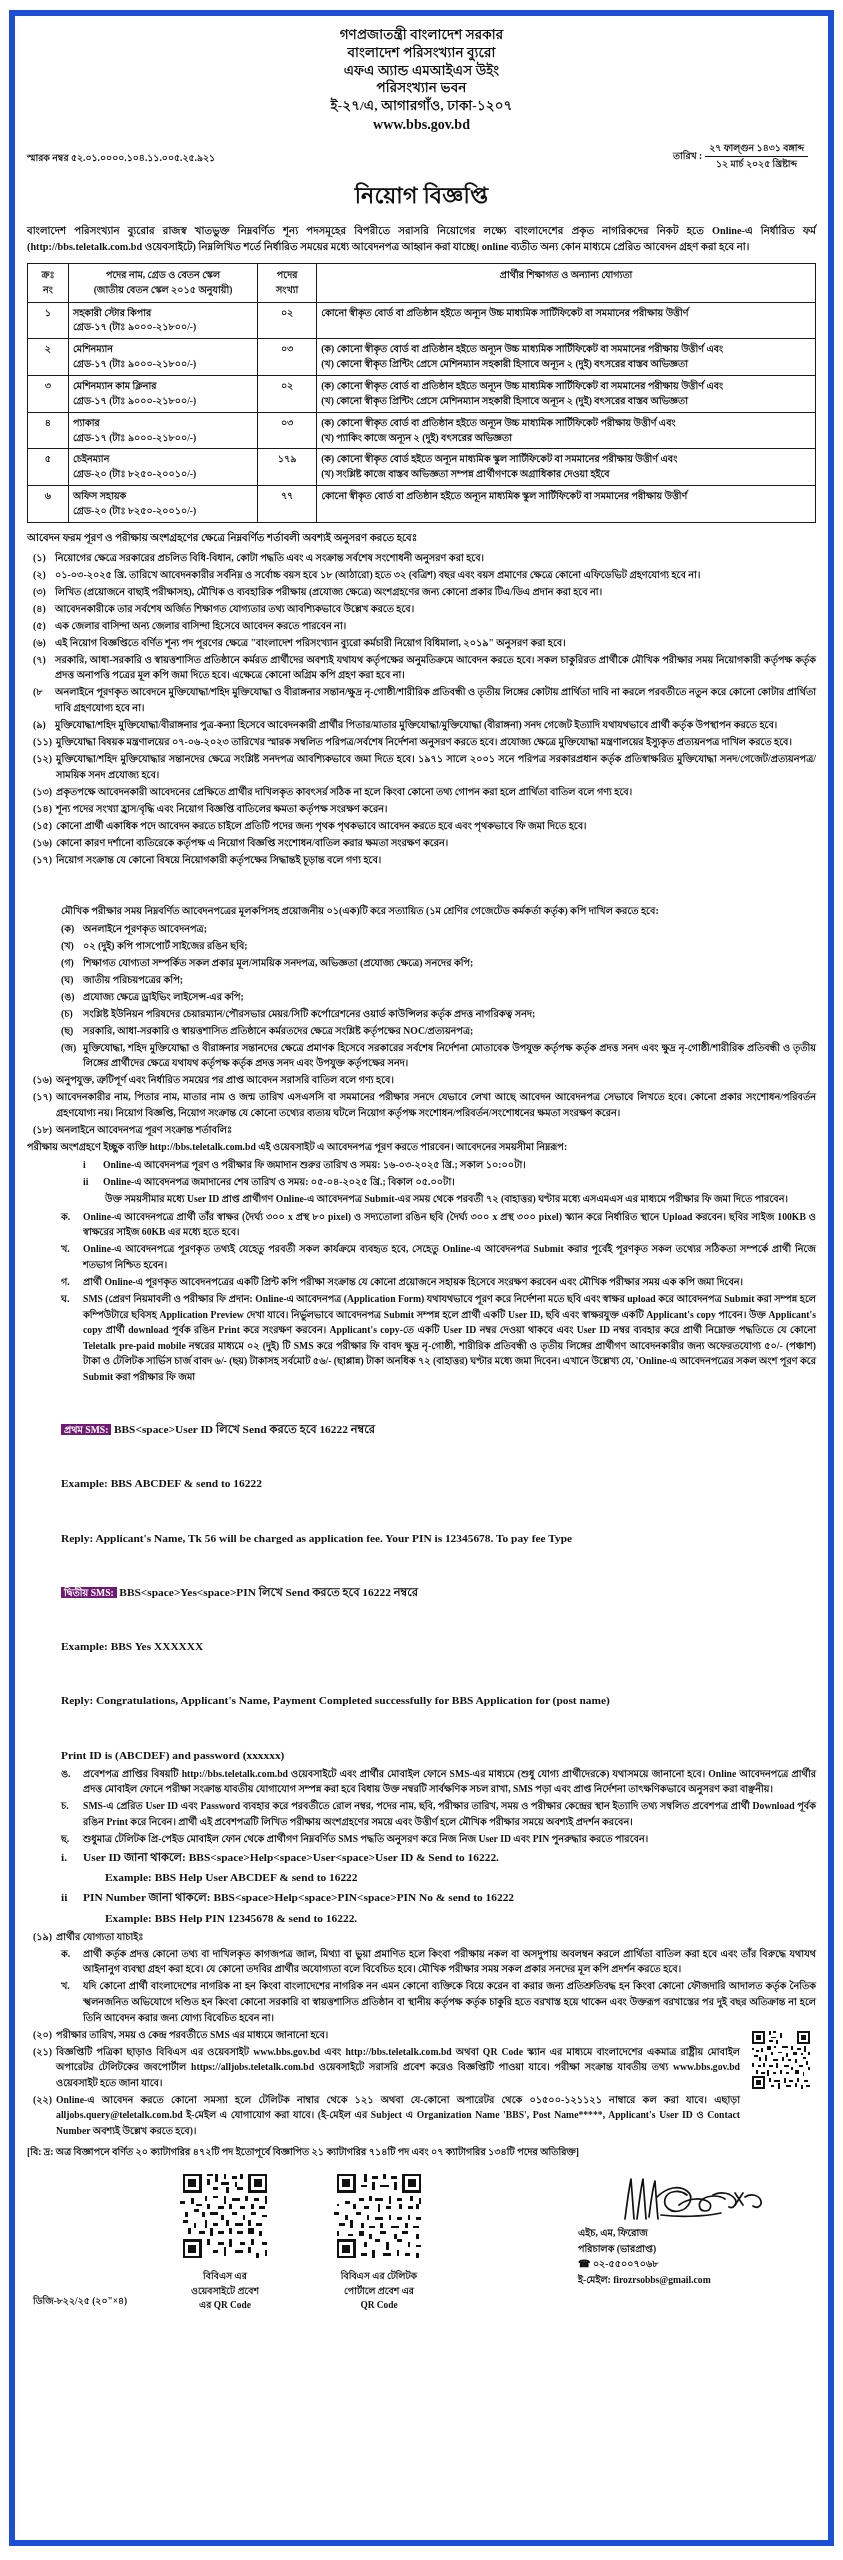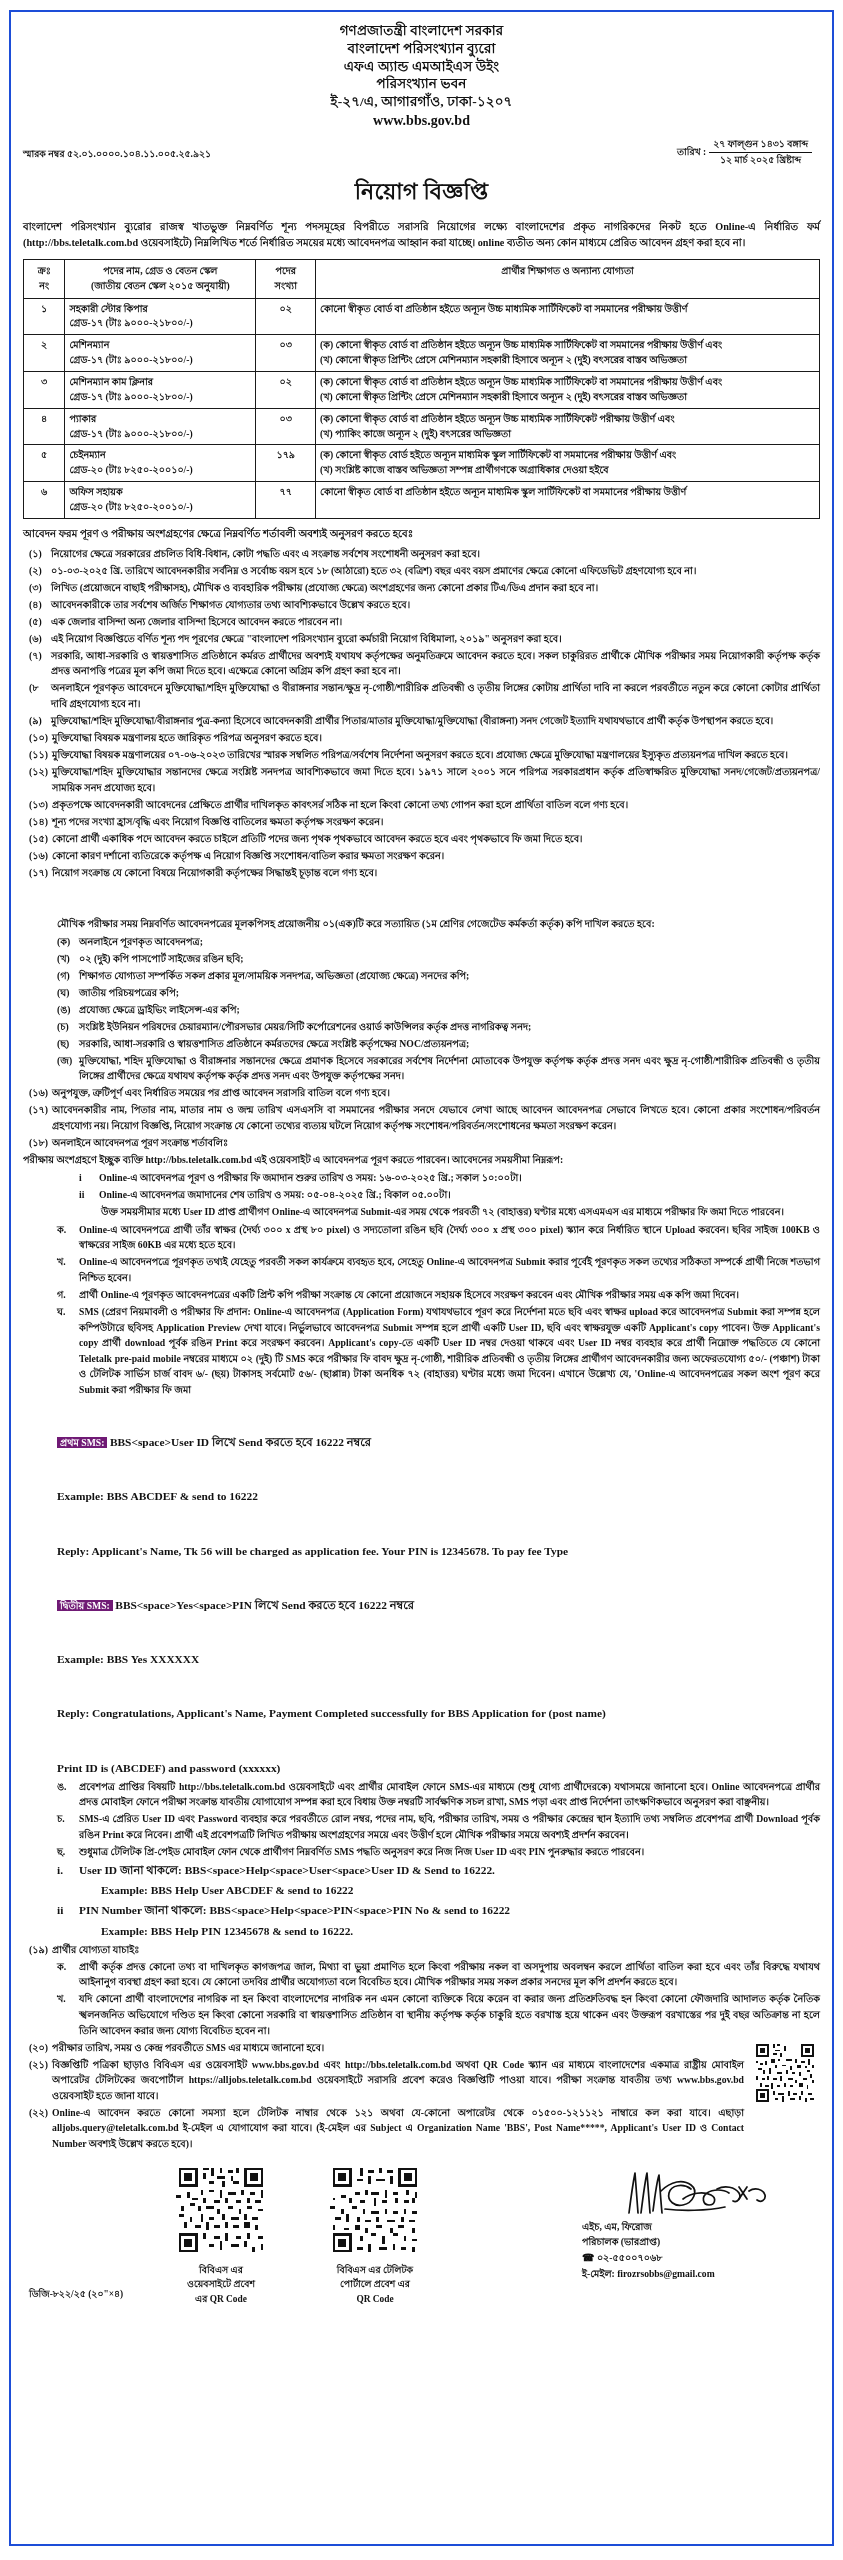--- a/index.html
+++ b/index.html
@@ -13,21 +13,21 @@
     color: #111;
     -webkit-font-smoothing: antialiased;
   }
   .page {
     width: 843px;
     min-height: 2560px;
     padding: 10px 9px 8px 9px;
     background: #fff;
   }
   .frame {
-    border: 2px solid #1d4ed8;
+    border: 6px solid #1d4ed8;
     padding: 10px 12px 8px 12px;
     min-height: 2536px;
     position: relative;
   }
 
   
   .letterhead {
     text-align: center;
     line-height: 1.32;
   }
@@ -374,24 +374,20 @@
           <span class="mk">(৭)</span>
           <span class="bd">সরকারি, আধা-সরকারি ও স্বায়ত্তশাসিত প্রতিষ্ঠানে কর্মরত প্রার্থীদের অবশ্যই যথাযথ কর্তৃপক্ষের অনুমতিক্রমে আবেদন করতে হবে। সকল চাকুরিরত প্রার্থীকে মৌখিক পরীক্ষার সময় নিয়োগকারী কর্তৃপক্ষ কর্তৃক প্রদত্ত অনাপত্তি পত্রের মূল কপি জমা দিতে হবে। এক্ষেত্রে কোনো অগ্রিম কপি গ্রহণ করা হবে না।</span>
         </div>
       <div class="li">
           <span class="mk">(৮</span>
           <span class="bd">অনলাইনে পূরণকৃত আবেদনে মুক্তিযোদ্ধা/শহিদ মুক্তিযোদ্ধা ও বীরাঙ্গনার সন্তান/ক্ষুদ্র নৃ-গোষ্ঠী/শারীরিক প্রতিবন্ধী ও তৃতীয় লিঙ্গের কোটায় প্রার্থিতা দাবি না করলে পরবর্তীতে নতুন করে কোনো কোটার প্রার্থিতা দাবি গ্রহণযোগ্য হবে না।</span>
         </div>
       <div class="li">
           <span class="mk">(৯)</span>
           <span class="bd">মুক্তিযোদ্ধা/শহিদ মুক্তিযোদ্ধা/বীরাঙ্গনার পুত্র-কন্যা হিসেবে আবেদনকারী প্রার্থীর পিতার/মাতার মুক্তিযোদ্ধা/মুক্তিযোদ্ধা (বীরাঙ্গনা) সনদ গেজেট ইত্যাদি যথাযথভাবে প্রার্থী কর্তৃক উপস্থাপন করতে হবে।</span>
-        </div>
-      <div class="li">
-          <span class="mk">(১০)</span>
-          <span class="bd">মুক্তিযোদ্ধা বিষয়ক মন্ত্রণালয় হতে জারিকৃত পরিপত্র অনুসরণ করতে হবে।</span>
         </div>
       <div class="li">
           <span class="mk">(১১)</span>
           <span class="bd">মুক্তিযোদ্ধা বিষয়ক মন্ত্রণালয়ের ০৭-০৬-২০২৩ তারিখের স্মারক সম্বলিত পরিপত্র/সর্বশেষ নির্দেশনা অনুসরণ করতে হবে। প্রযোজ্য ক্ষেত্রে মুক্তিযোদ্ধা মন্ত্রণালয়ের ইস্যুকৃত প্রত্যয়নপত্র দাখিল করতে হবে।</span>
         </div>
       <div class="li">
           <span class="mk">(১২)</span>
           <span class="bd">মুক্তিযোদ্ধা/শহিদ মুক্তিযোদ্ধার সন্তানদের ক্ষেত্রে সংশ্লিষ্ট সনদপত্র আবশ্যিকভাবে জমা দিতে হবে। ১৯৭১ সালে ২০০১ সনে পরিপত্র সরকারপ্রধান কর্তৃক প্রতিস্বাক্ষরিত মুক্তিযোদ্ধা সনদ/গেজেট/প্রত্যয়নপত্র/সাময়িক সনদ প্রযোজ্য হবে।</span>
         </div>
       <div class="li">
@@ -637,20 +633,21 @@
           <span class="mk">(২১)</span>
           <span class="bd">বিজ্ঞপ্তিটি পত্রিকা ছাড়াও বিবিএস এর ওয়েবসাইট www.bbs.gov.bd এবং http://bbs.teletalk.com.bd অথবা QR Code স্ক্যান এর মাধ্যমে বাংলাদেশের একমাত্র রাষ্ট্রীয় মোবাইল অপারেটর টেলিটকের জবপোর্টাল https://alljobs.teletalk.com.bd ওয়েবসাইটে সরাসরি প্রবেশ করেও বিজ্ঞপ্তিটি পাওয়া যাবে। পরীক্ষা সংক্রান্ত যাবতীয় তথ্য www.bbs.gov.bd ওয়েবসাইট হতে জানা যাবে।</span>
         </div>
       <div class="li">
           <span class="mk">(২২)</span>
           <span class="bd">Online-এ আবেদন করতে কোনো সমস্যা হলে টেলিটক নাম্বার থেকে ১২১ অথবা যে-কোনো অপারেটর থেকে ০১৫০০-১২১১২১ নাম্বারে কল করা যাবে। এছাড়া alljobs.query@teletalk.com.bd ই-মেইল এ যোগাযোগ করা যাবে। (ই-মেইল এর Subject এ Organization Name 'BBS', Post Name*****, Applicant's User ID ও Contact Number অবশ্যই উল্লেখ করতে হবে)।</span>
         </div>
       <div style="clear:both"></div>
     </div>
 
+    <div class="note-box">[বি: দ্র: অত্র বিজ্ঞাপনে বর্ণিত ২০ ক্যাটাগরির ৪৭২টি পদ ইতোপূর্বে বিজ্ঞাপিত ২১ ক্যাটাগরির ৭১৪টি পদ এবং ০৭ ক্যাটাগরির ১৩৪টি পদের অতিরিক্ত]</div>
 
     <div class="bottom-area">
       <div class="digi">ডিজি-৮২২/২৫ (২০"×৪)</div>
 
       <div class="qr-col">
         <svg width="90" height="90" viewBox="0 0 33 33" shape-rendering="crispEdges">
           <rect width="33" height="33" fill="#fff"></rect>
           <g fill="#111">
             <rect x="1" y="1" width="7" height="7"></rect>
               <rect x="2" y="2" width="5" height="5" fill="#fff"></rect>

